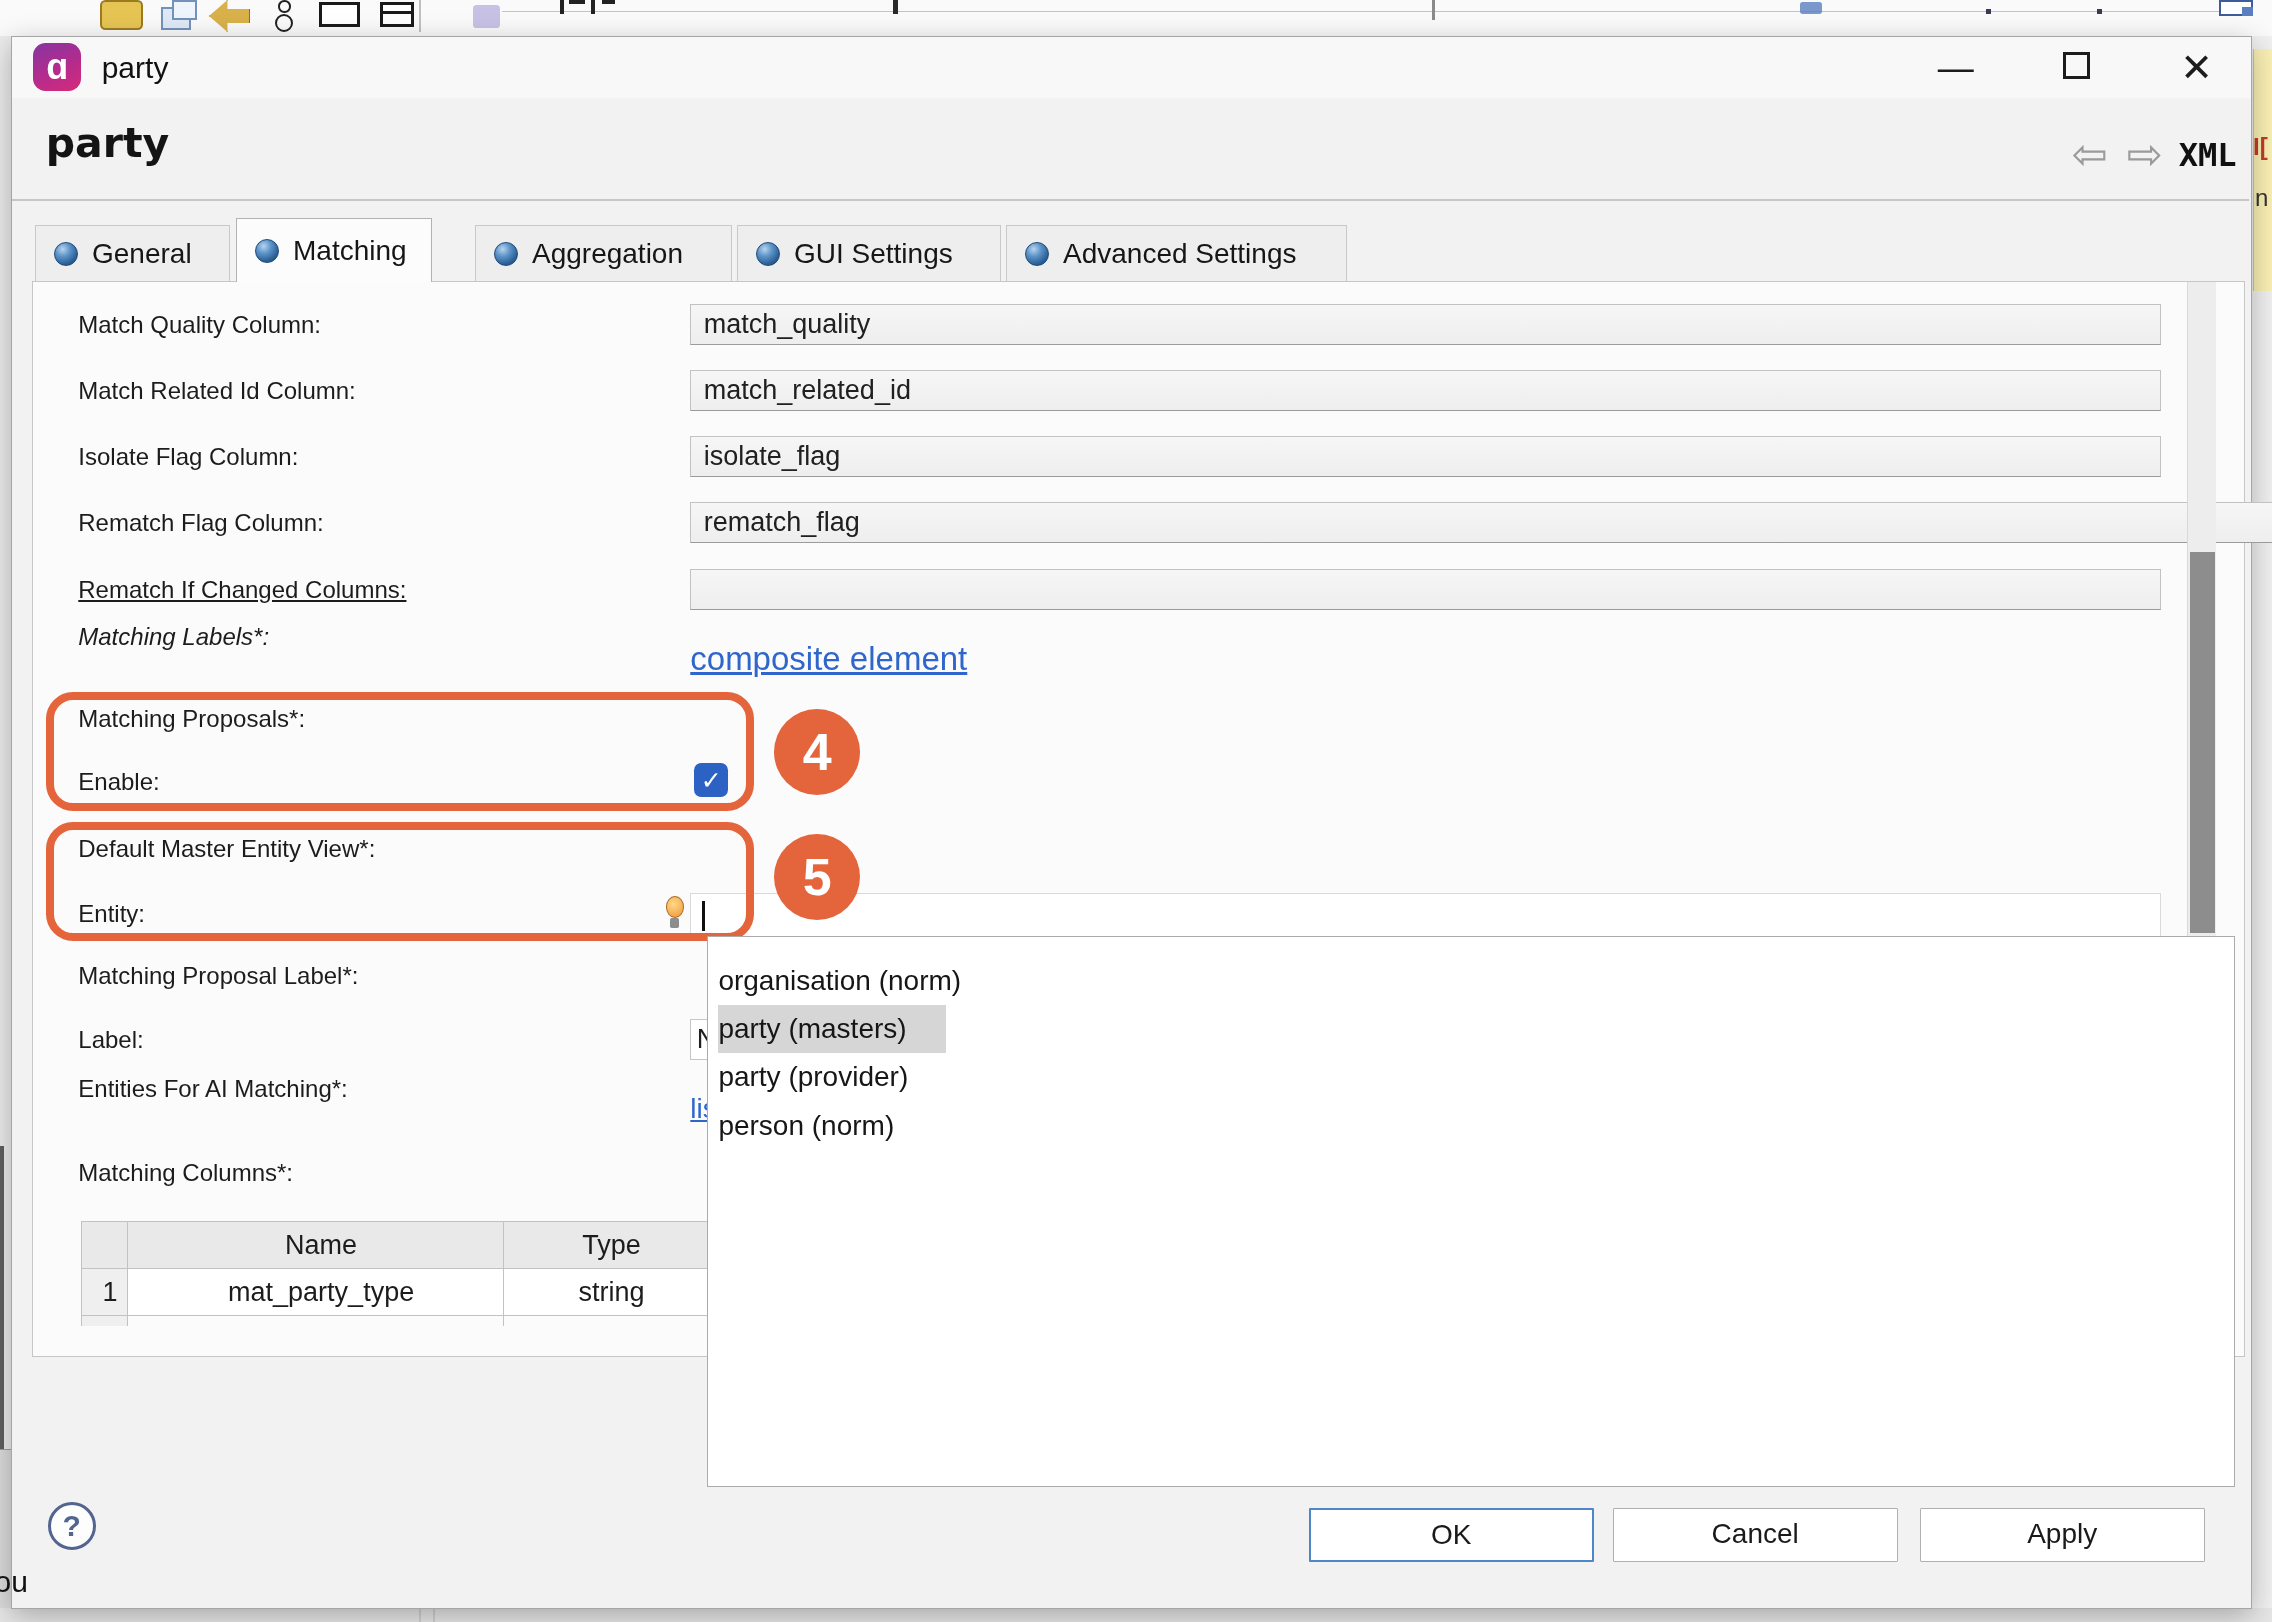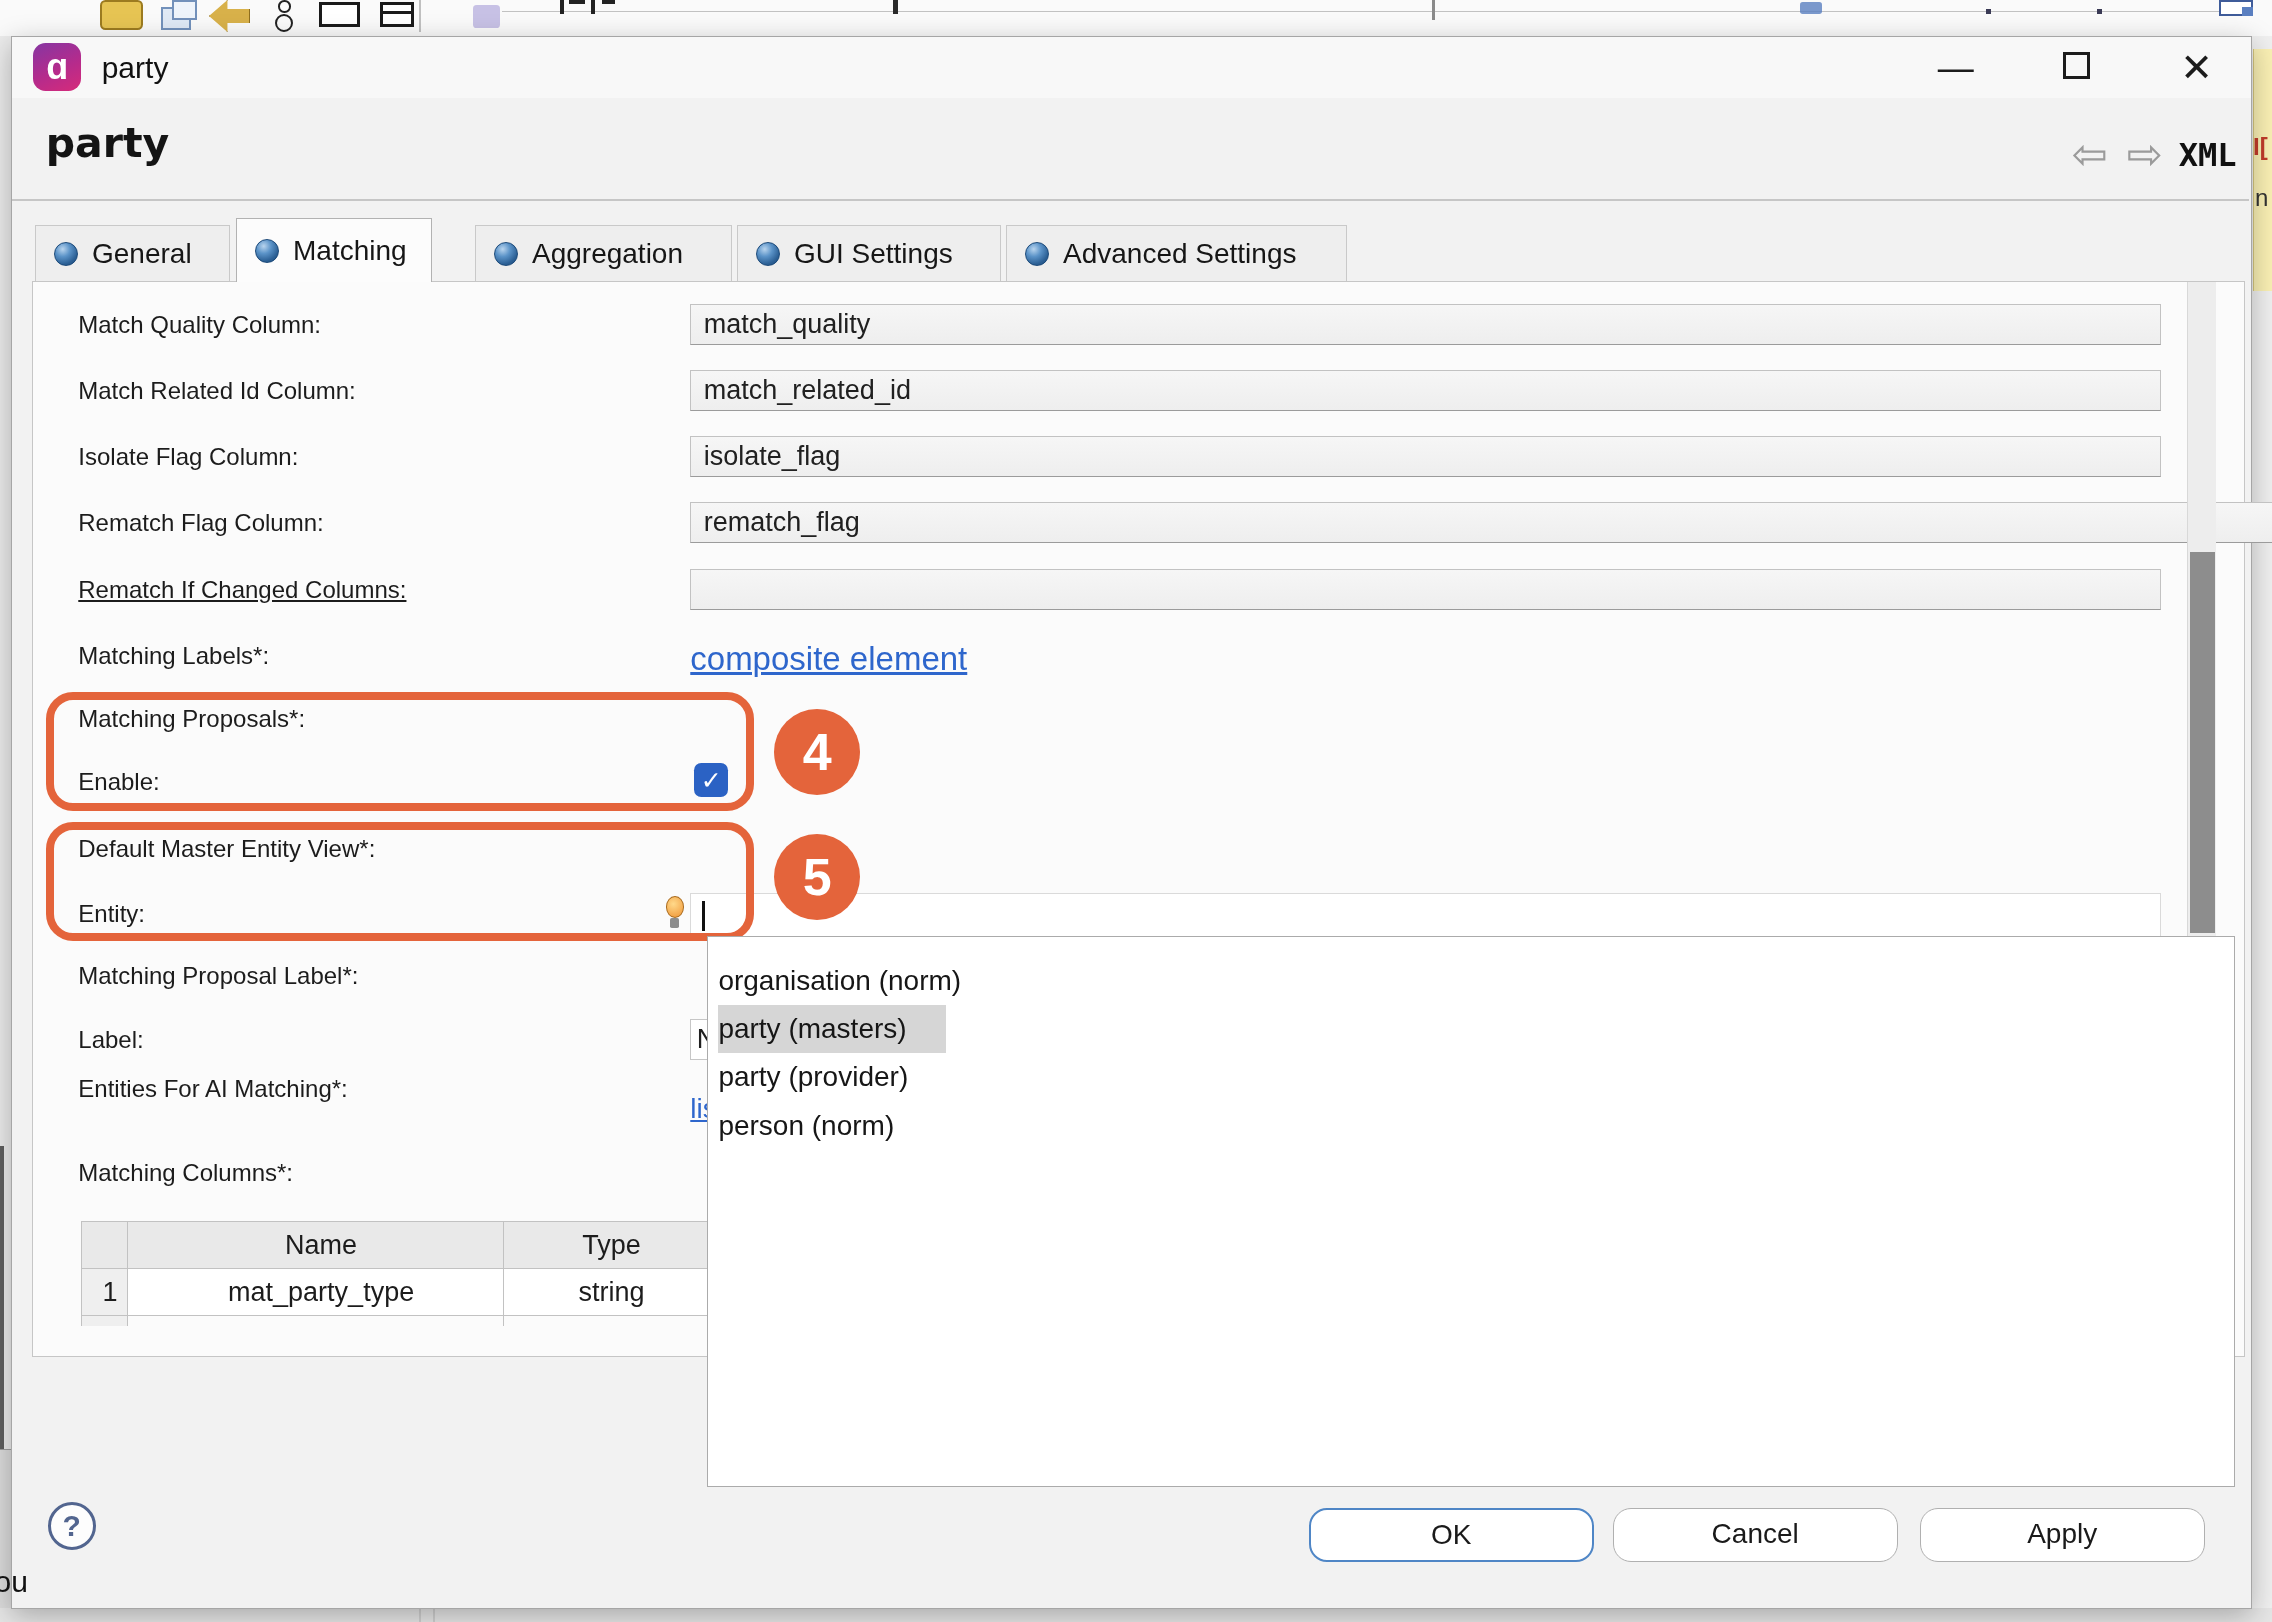--- a/index.html
+++ b/index.html
@@ -106,21 +106,21 @@
   .sbthumb{position:absolute;left:1.8px;top:270px;width:25px;height:381px;background:#8d8d8d;}
   
   .dropdown{left:695px;top:899px;width:1528px;height:551px;background:#fff;
             border:1.8px solid #ababab;box-sizing:border-box;z-index:10;}
   .dditem{left:0;height:48px;line-height:48px;font-size:28px;color:#161616;padding-left:10.7px;width:1514px;}
   .dditem span{display:inline-block;padding-right:39px;}
   .dditem.sel span{background:#d6d6d6;}
   
   .helpbtn{left:36px;top:1465px;width:48px;height:48px;border:3.6px solid #52658f;border-radius:50%;
            box-sizing:border-box;color:#52658f;font-size:30px;font-weight:bold;text-align:center;line-height:41px;background:#fdfdfd;}
-  .btn{top:1471px;width:285px;height:54px;background:#fff;border:1.8px solid #b0b0b0;border-radius:18px;
+  .btn{top:1471px;width:285px;height:54px;background:#fff;border:1.8px solid #b0b0b0;border-radius:1px;
        box-sizing:border-box;font-size:28px;color:#1a1a1a;text-align:center;line-height:50px;}
   .btn.primary{border:2.7px solid #4f86c6;}
 </style>
 </head>
 <body>
 
 <div id="screen">
 
   <div class="abs bgtop">
     <div class="abs topline"></div>
@@ -206,21 +206,21 @@
       <div class="abs field" style="left:657px;top:21.5px;width:1471px;height:41px;">match_quality</div>
       <div class="abs flabel" style="left:45px;top:88px;">Match Related Id Column:</div>
       <div class="abs field" style="left:657px;top:88px;width:1471px;height:41px;">match_related_id</div>
       <div class="abs flabel" style="left:45px;top:154px;">Isolate Flag Column:</div>
       <div class="abs field" style="left:657px;top:154px;width:1471px;height:41px;">isolate_flag</div>
       <div class="abs flabel" style="left:45px;top:220px;">Rematch Flag Column:</div>
       <div class="abs field" style="left:657px;top:220px;width:1680px;height:41px;">rematch_flag</div>
       <div class="abs flabel" style="left:45px;top:287px;text-decoration:underline;">Rematch If Changed Columns:</div>
       <div class="abs field" style="left:657px;top:287px;width:1471px;height:41px;"></div>
 
-      <div class="abs flabel" style="left:45px;top:353px;">Matching Labels*:</div>
+      <div class="abs flabel" style="left:45px;top:334px;font-style:italic;">Matching Labels*:</div>
       <div class="abs linktext" style="left:657px;top:358px;">composite element</div>
 
       <div class="abs obox" style="left:12.5px;top:410px;width:708px;height:119px;"></div>
       <div class="abs flabel" style="left:45px;top:416px;">Matching Proposals*:</div>
       <div class="abs flabel" style="left:45px;top:479px;">Enable:</div>
       <div class="abs checkbox" style="left:661px;top:481px;">
         <span>✓</span>
       </div>
       <div class="abs badge" style="left:741px;top:427px;">4</div>
 

